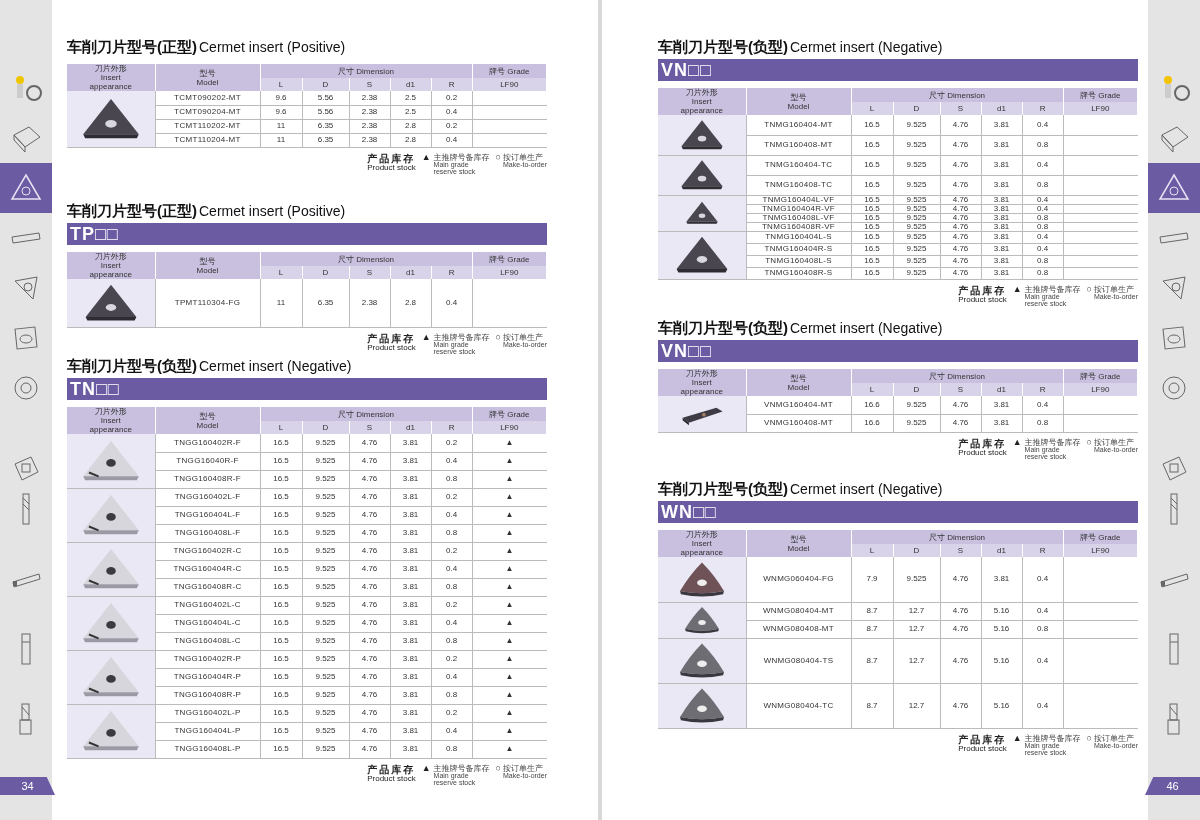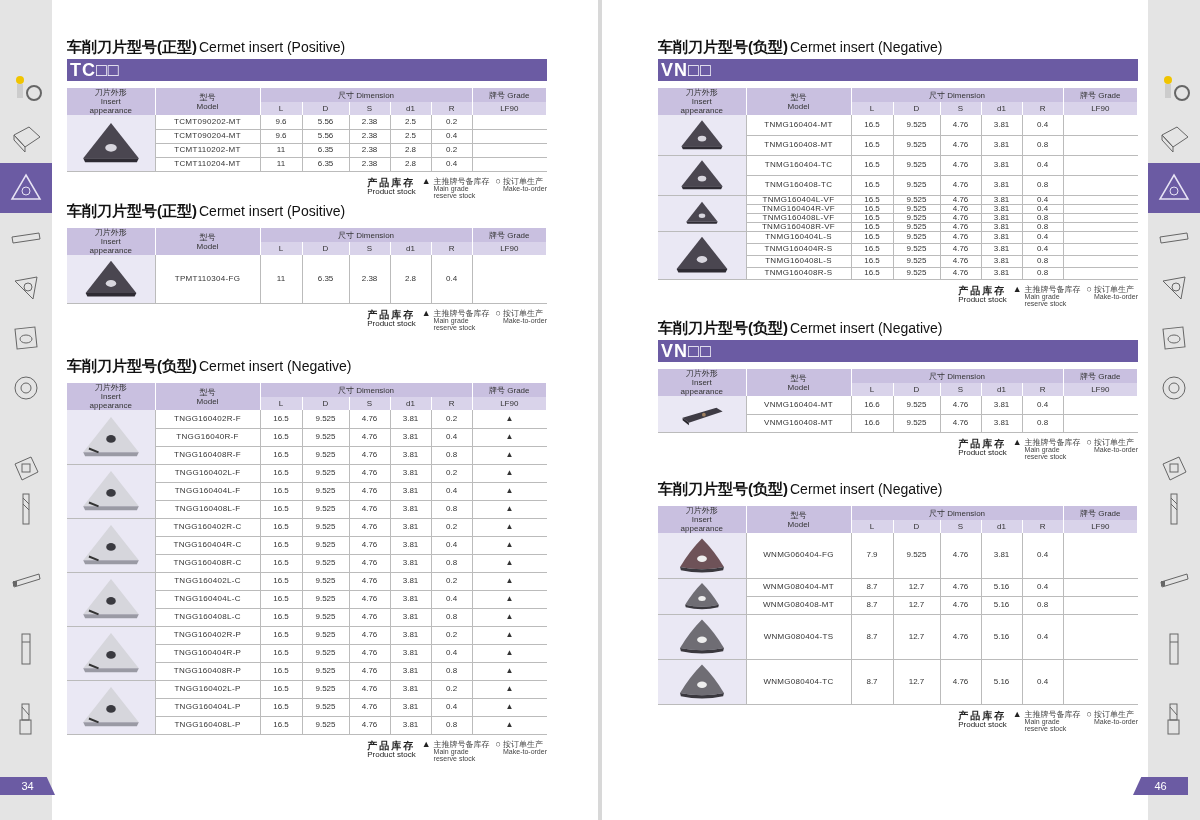--- a/index.html
+++ b/index.html
@@ -10,21 +10,21 @@
 .page-right{left:602px;width:598px}
 .gutter{position:absolute;left:598px;top:0;width:4px;height:820px;background:#d8d8d8}
 .sidebar{position:absolute;top:0;width:52px;height:820px;background:#e4e4e4}
 .page-left .sidebar{left:0}
 .page-right .sidebar{right:0}
 .side-icon{position:absolute;left:0;width:52px;height:50px;display:flex;align-items:center;justify-content:center}
 .side-icon.active{background:#6b5ba3}
 .side-icon svg{width:34px;height:34px}
 .pagenum{position:absolute;top:777px;height:18px;width:55px;background:#6b5ba3;color:#fff;font-size:11px;display:flex;align-items:center;justify-content:center}
 .page-left .pagenum{left:0;clip-path:polygon(0 0,85% 0,100% 100%,0 100%)}
-.page-right .pagenum{right:12px;clip-path:polygon(15% 0,100% 0,100% 100%,0 100%)}
+.page-right .pagenum{right:0;clip-path:polygon(15% 0,100% 0,100% 100%,0 100%)}
 .section{position:absolute;width:480px}
 .page-left .section{left:67px}
 .page-right .section{left:56px}
 .sec-title{font-size:15px;font-weight:bold;color:#111;height:20px;line-height:20px;white-space:nowrap}
 .sec-title .en{font-weight:normal;font-size:14px;margin-left:2px}
 .series-bar{height:22px;background:#6b5ba3;color:#fff;font-weight:bold;font-size:18px;line-height:22px;padding-left:3px;margin-top:2px;letter-spacing:1px}
 table{border-collapse:collapse;width:480px;margin-top:7px;font-size:8px;color:#333;table-layout:fixed}
 th{background:#c9c0e0;font-weight:normal;color:#333;text-align:center;border-right:1px solid #fff;line-height:9px}
 th.top{height:14px}
 th.sub{height:13px;background:#d9d3ea}
@@ -116,21 +116,20 @@
             <rect x="13" y="2" width="7" height="16" fill="none" stroke="#666"></rect>
             <line x1="13" y1="5" x2="20" y2="13" stroke="#666"></line>
             <rect x="11" y="18" width="11" height="14" fill="none" stroke="#666"></rect>
           </svg>
         </div>
       </div>
     <div class="pagenum">34</div>
 
     <div class="section" style="top:37px">
         <div class="sec-title"><span>车削刀片型号(正型)</span><span class="en">Cermet insert (Positive)</span></div>
-  <div class="series-bar">TC□□</div>
   <table>
    <colgroup>
             <col style="width:88px">
             <col style="width:105px">
             <col style="width:42px">
             <col style="width:47px">
             <col style="width:41px">
             <col style="width:41px">
             <col style="width:41px">
             <col>
@@ -214,20 +213,21 @@
             <span style="font-size:9px">○</span>
             <div>
               <div style="font-size:8px">按订单生产</div>
               <div>Make-to-order</div>
             </div>
           </div>
   </div>
       </div>
     <div class="section" style="top:201px">
         <div class="sec-title"><span>车削刀片型号(正型)</span><span class="en">Cermet insert (Positive)</span></div>
+  <div class="series-bar">TP□□</div>
   <table>
    <colgroup>
             <col style="width:88px">
             <col style="width:105px">
             <col style="width:42px">
             <col style="width:47px">
             <col style="width:41px">
             <col style="width:41px">
             <col style="width:41px">
             <col>
@@ -284,20 +284,21 @@
             <span style="font-size:9px">○</span>
             <div>
               <div style="font-size:8px">按订单生产</div>
               <div>Make-to-order</div>
             </div>
           </div>
   </div>
       </div>
     <div class="section" style="top:356px">
         <div class="sec-title"><span>车削刀片型号(负型)</span><span class="en">Cermet insert (Negative)</span></div>
+  <div class="series-bar">TN□□</div>
   <table>
    <colgroup>
             <col style="width:88px">
             <col style="width:105px">
             <col style="width:42px">
             <col style="width:47px">
             <col style="width:41px">
             <col style="width:41px">
             <col style="width:41px">
             <col>
@@ -902,20 +903,21 @@
             <span style="font-size:9px">○</span>
             <div>
               <div style="font-size:8px">按订单生产</div>
               <div>Make-to-order</div>
             </div>
           </div>
   </div>
       </div>
     <div class="section" style="top:479px">
         <div class="sec-title"><span>车削刀片型号(负型)</span><span class="en">Cermet insert (Negative)</span></div>
+  <div class="series-bar">WN□□</div>
   <table>
    <colgroup>
             <col style="width:88px">
             <col style="width:105px">
             <col style="width:42px">
             <col style="width:47px">
             <col style="width:41px">
             <col style="width:41px">
             <col style="width:41px">
             <col>

